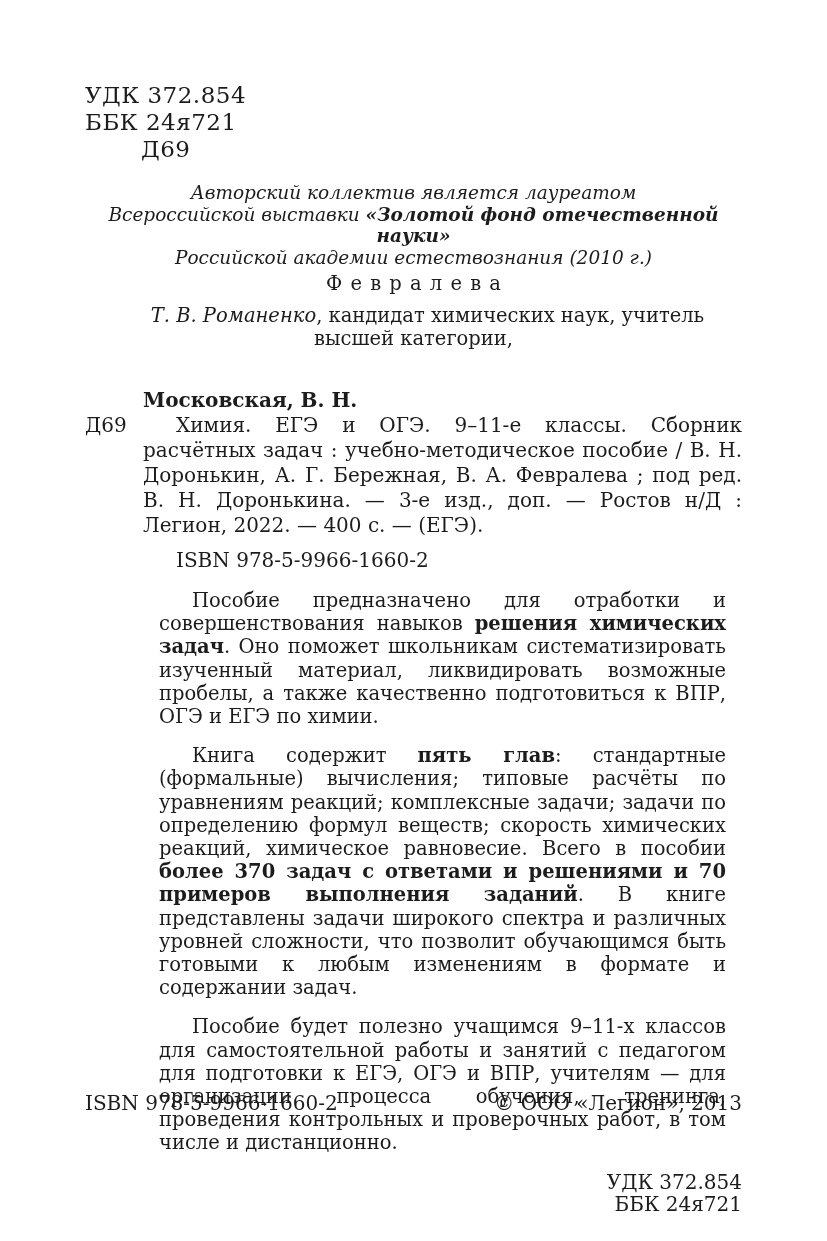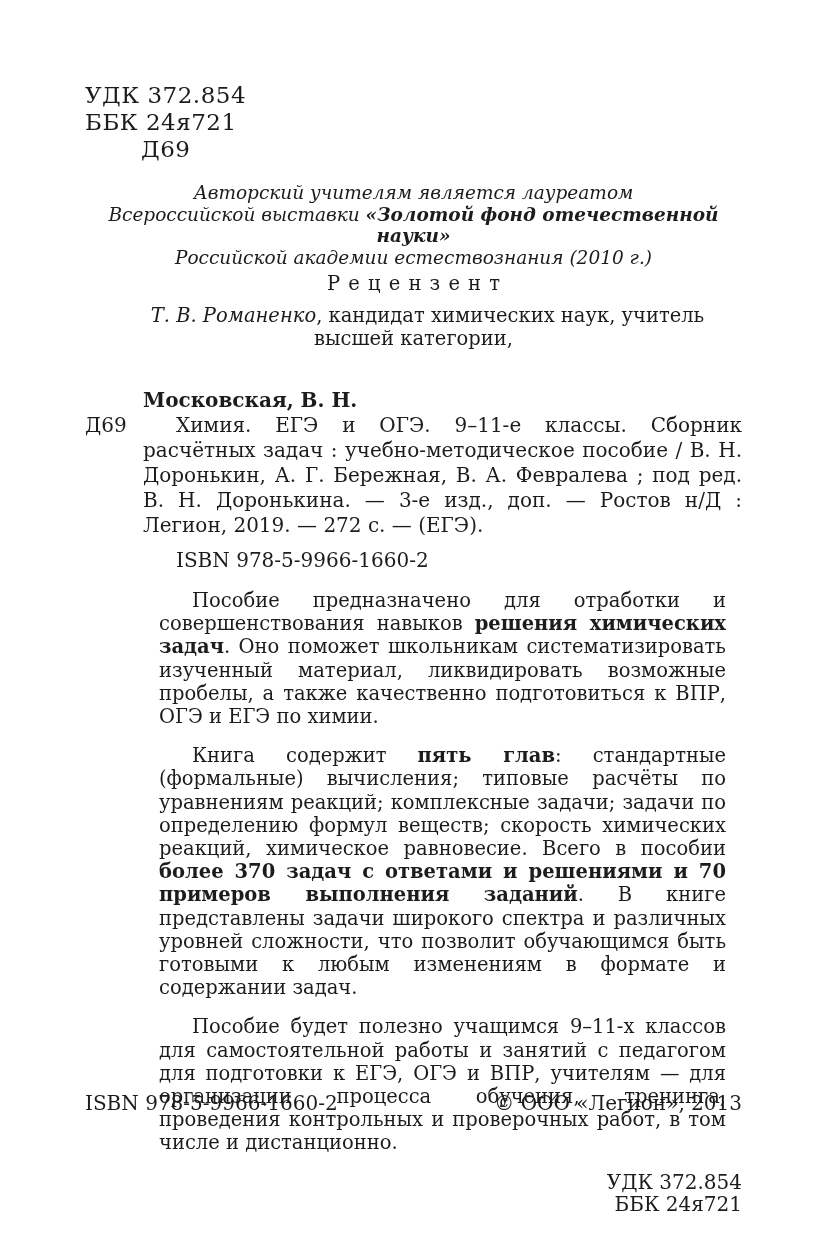--- a/index.html
+++ b/index.html
@@ -44,37 +44,37 @@
 
 <div class="page">
 
   <div class="top-codes">
     <div>УДК 372.854</div>
     <div>ББК 24я721</div>
     <div class="code-line">Д69</div>
   </div>
 
   <div class="centerwrap award">
-    <div>Авторский учителям является лауреатом</div>
+    <div>Авторский коллектив является лауреатом</div>
     <div><span>Всероссийской выставки </span><span class="bold">«Золотой фонд отечественной науки»</span></div>
     <div>Российской академии естествознания (2010 г.)</div>
   </div>
 
   <div class="centerwrap reviewer">
-    <div class="rev-heading">Рецензент</div>
+    <div class="rev-heading">Февралева</div>
     <div><span class="rev-name">Т. В. Романенко</span><span>, кандидат химических наук, учитель высшей категории,</span></div>
   </div>
 
   <div class="main">
 
     <div class="card">
       <div class="author">Московская, В. Н.</div>
       <div class="bibwrap">
         <span class="hang">Д69</span>
-        <p class="bib">Химия. ЕГЭ и ОГЭ. 9–11-е классы. Сборник расчётных задач : учебно-методическое пособие / В. Н. Доронькин, А. Г. Бережная, В. А. Февралева ; под ред. В. Н. Доронькина. — 3-е изд., доп. — Ростов н/Д : Легион, 2019. — 272 с. — (ЕГЭ).</p>
+        <p class="bib">Химия. ЕГЭ и ОГЭ. 9–11-е классы. Сборник расчётных задач : учебно-методическое пособие / В. Н. Доронькин, А. Г. Бережная, В. А. Февралева ; под ред. В. Н. Доронькина. — 3-е изд., доп. — Ростов н/Д : Легион, 2022. — 400 с. — (ЕГЭ).</p>
       </div>
       <div class="isbn">ISBN 978-5-9966-1660-2</div>
     </div>
 
     <div class="annotation">
       <p><span>Пособие предназначено для отработки и совершенствования навыков </span><span class="b">решения химических задач</span><span>. Оно поможет школьникам систематизировать изученный материал, ликвидировать возможные пробелы, а также качественно подготовиться к ВПР, ОГЭ и ЕГЭ по химии.</span></p>
       <p><span>Книга содержит </span><span class="b">пять глав</span><span>: стандартные (формальные) вычисления; типовые расчёты по уравнениям реакций; комплексные задачи; задачи по определению формул веществ; скорость химических реакций, химическое равновесие. Всего в пособии </span><span class="b">более 370 задач с ответами и решениями и 70 примеров выполнения заданий</span><span>. В книге представлены задачи широкого спектра и различных уровней сложности, что позволит обучающимся быть готовыми к любым изменениям в формате и содержании задач.</span></p>
       <p>Пособие будет полезно учащимся 9–11-х классов для самостоятельной работы и занятий с педагогом для подготовки к ЕГЭ, ОГЭ и ВПР, учителям — для организации процесса обучения, тренинга, проведения контрольных и проверочных работ, в том числе и дистанционно.</p>
     </div>
 

